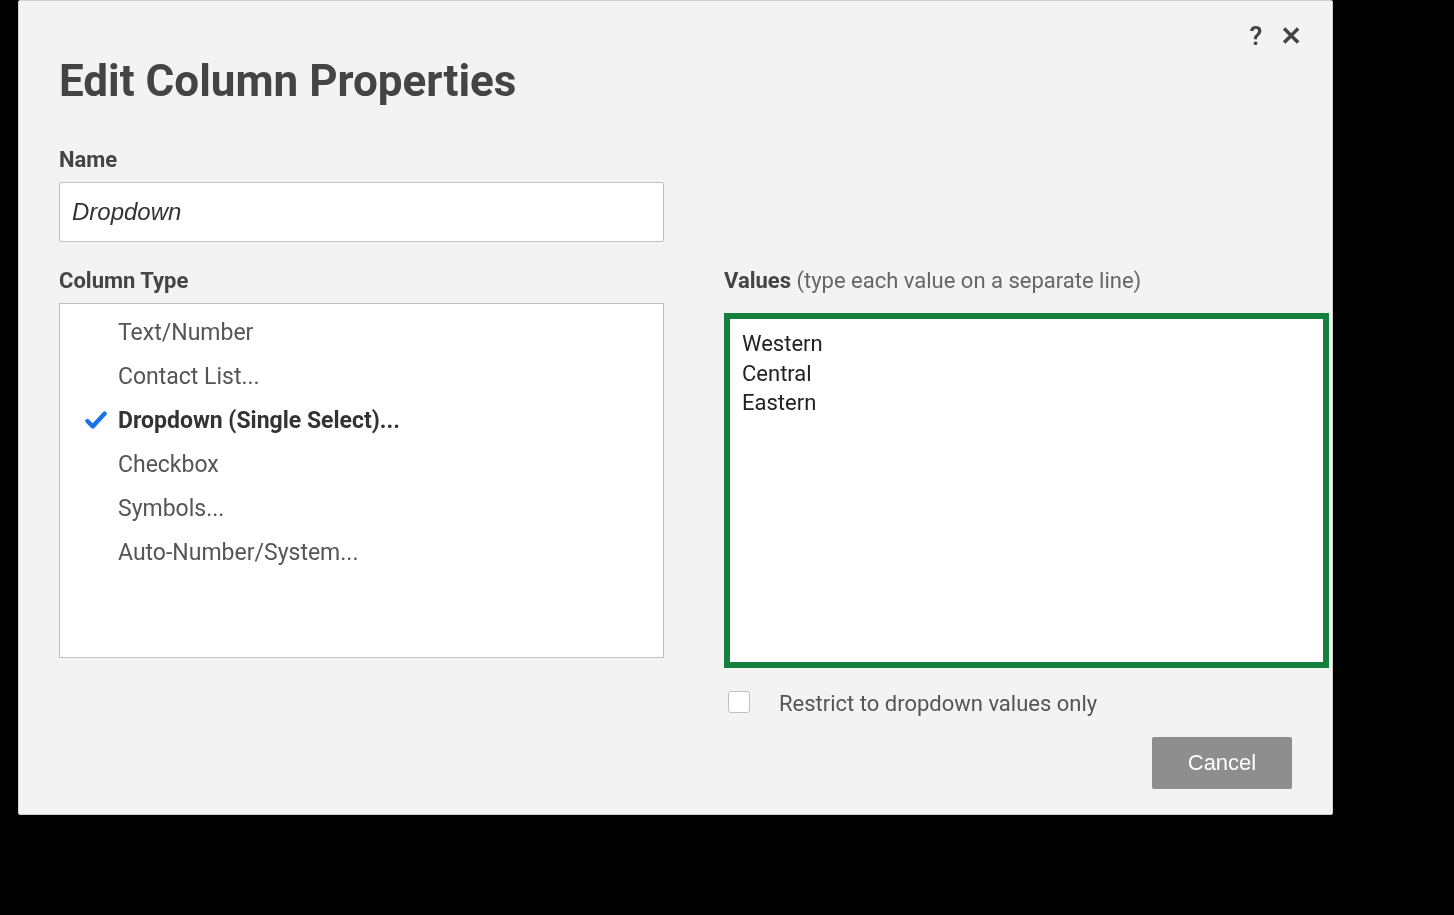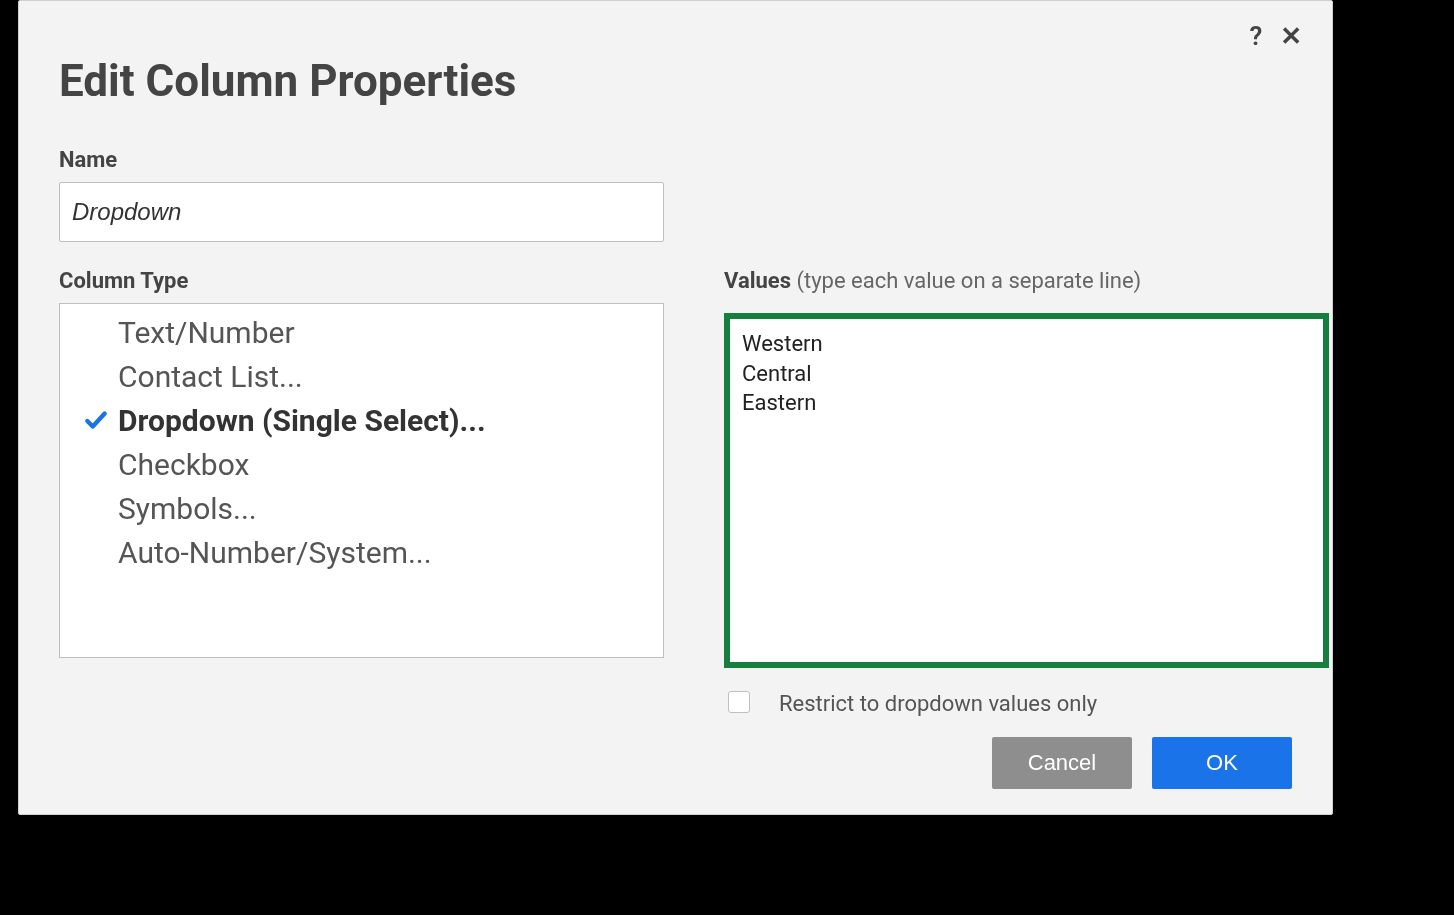--- a/index.html
+++ b/index.html
@@ -95,21 +95,21 @@
     justify-content: center;
     align-items: center;
   }
   .list-item .check svg {
     width: 26px;
     height: 26px;
     display: none;
   }
   .list-item.selected .check svg { display: block; }
   .list-item .item-label {
-    font-size: 30px;
+    font-size: 23px;
     color: #555;
     text-align: center;
   }
   .list-item.selected .item-label {
     font-weight: 700;
     color: #333;
   }
   .values-box {
     margin-top: 10px;
     width: 605px;
@@ -231,16 +231,15 @@
 
       <div class="restrict-row">
         <input type="checkbox" id="restrict-cb" style="">
         <label for="restrict-cb">Restrict to dropdown values only</label>
       </div>
     </div>
   </div>
 
   <div class="footer">
     <button class="btn btn-cancel">Cancel</button>
-    <button class="btn btn-ok">OK</button>
   </div>
 
 </div>
 
 </body></html>

